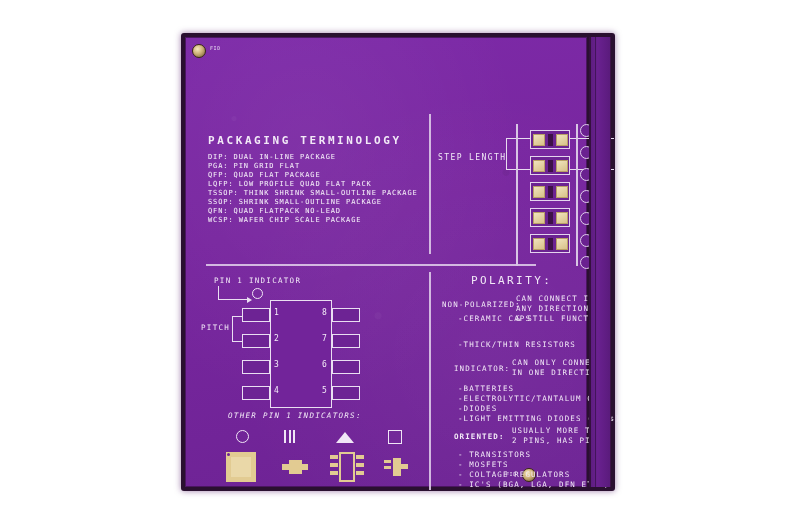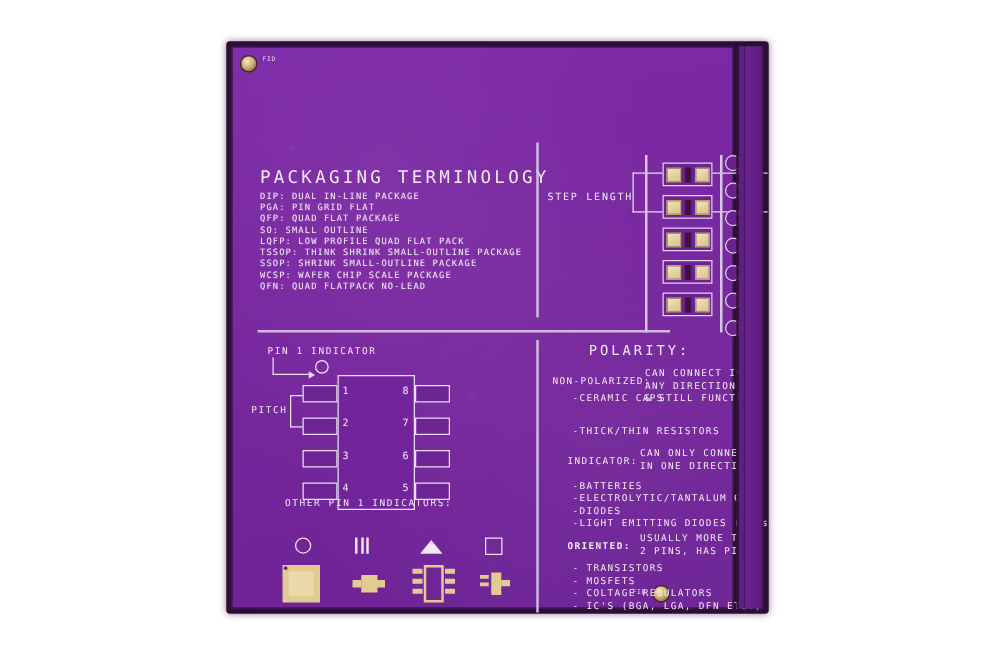--- a/index.html
+++ b/index.html
@@ -52,21 +52,21 @@
       radial-gradient(circle at 80% 30%, rgba(0,0,0,0.05) 0 3px, transparent 4px),
       radial-gradient(circle at 25% 80%, rgba(0,0,0,0.05) 0 2px, transparent 3px);
     pointer-events: none;
   }
 
   
   .silk { color: #f2e9f7; letter-spacing: 1.2px; }
 
   #section-title {
     position: absolute; left: 22px; top: 96px;
-    font-size: 14px; letter-spacing: 2.6px; font-weight: normal;
+    font-size: 11px; letter-spacing: 2.6px; font-weight: bold;
   }
 
   #term-list {
     position: absolute; left: 22px; top: 115px;
     width: 230px;
   }
   .term-line {
     font-size: 7px;
     letter-spacing: 0.9px;
     line-height: 9px;
@@ -194,22 +194,22 @@
     left: 56px; width: 34px; height: 1.5px;
     background: #eadff2;
   }
   #pitch-vline {
     position: absolute; left: 88px; top: 262px;
     width: 1.5px; height: 52px; background: #eadff2;
   }
 
   
   #other-caption {
-    position: absolute; left: 42px; top: 360px;
-    font-size: 7.5px; letter-spacing: 1.3px;
+    position: absolute; left: 42px; top: 373px;
+    font-size: 7.5px; letter-spacing: 1.3px; font-style: italic;
   }
   #indicator-row {
     position: absolute; left: 44px; top: 390px;
     width: 180px; height: 22px;
   }
   .ind-shape { position: absolute; }
   #pkg-row {
     position: absolute; left: 34px; top: 412px;
     width: 190px; height: 34px;
   }
@@ -261,26 +261,25 @@
 
     <div class="fiducial" style="left:336px; top:430px;"></div>
     <div class="fid-label" style="left:320px; top:433px;">FID</div>
 
     <div id="section-title" class="silk">PACKAGING TERMINOLOGY</div>
 
     <div id="term-list">
       <div class="term-line silk">DIP: DUAL IN-LINE PACKAGE</div>
       <div class="term-line silk">PGA: PIN GRID FLAT</div>
       <div class="term-line silk">QFP: QUAD FLAT PACKAGE</div>
-      <div class="term-line silk">SO: SMALL OUTLINE</div>
       <div class="term-line silk">LQFP: LOW PROFILE QUAD FLAT PACK</div>
       <div class="term-line silk">TSSOP: THINK SHRINK SMALL-OUTLINE PACKAGE</div>
       <div class="term-line silk">SSOP: SHRINK SMALL-OUTLINE PACKAGE</div>
+      <div class="term-line silk">QFN: QUAD FLATPACK NO-LEAD</div>
       <div class="term-line silk">WCSP: WAFER CHIP SCALE PACKAGE</div>
-      <div class="term-line silk">QFN: QUAD FLATPACK NO-LEAD</div>
     </div>
 
     <div class="divider-v-top"></div>
     <div class="divider-h"></div>
     <div class="divider-v"></div>
 
     <div id="step-length-label" class="silk">STEP LENGTH</div>
     <div id="step-bracket"></div>
 
     <div class="rail-line" style="left:330px;"></div>

